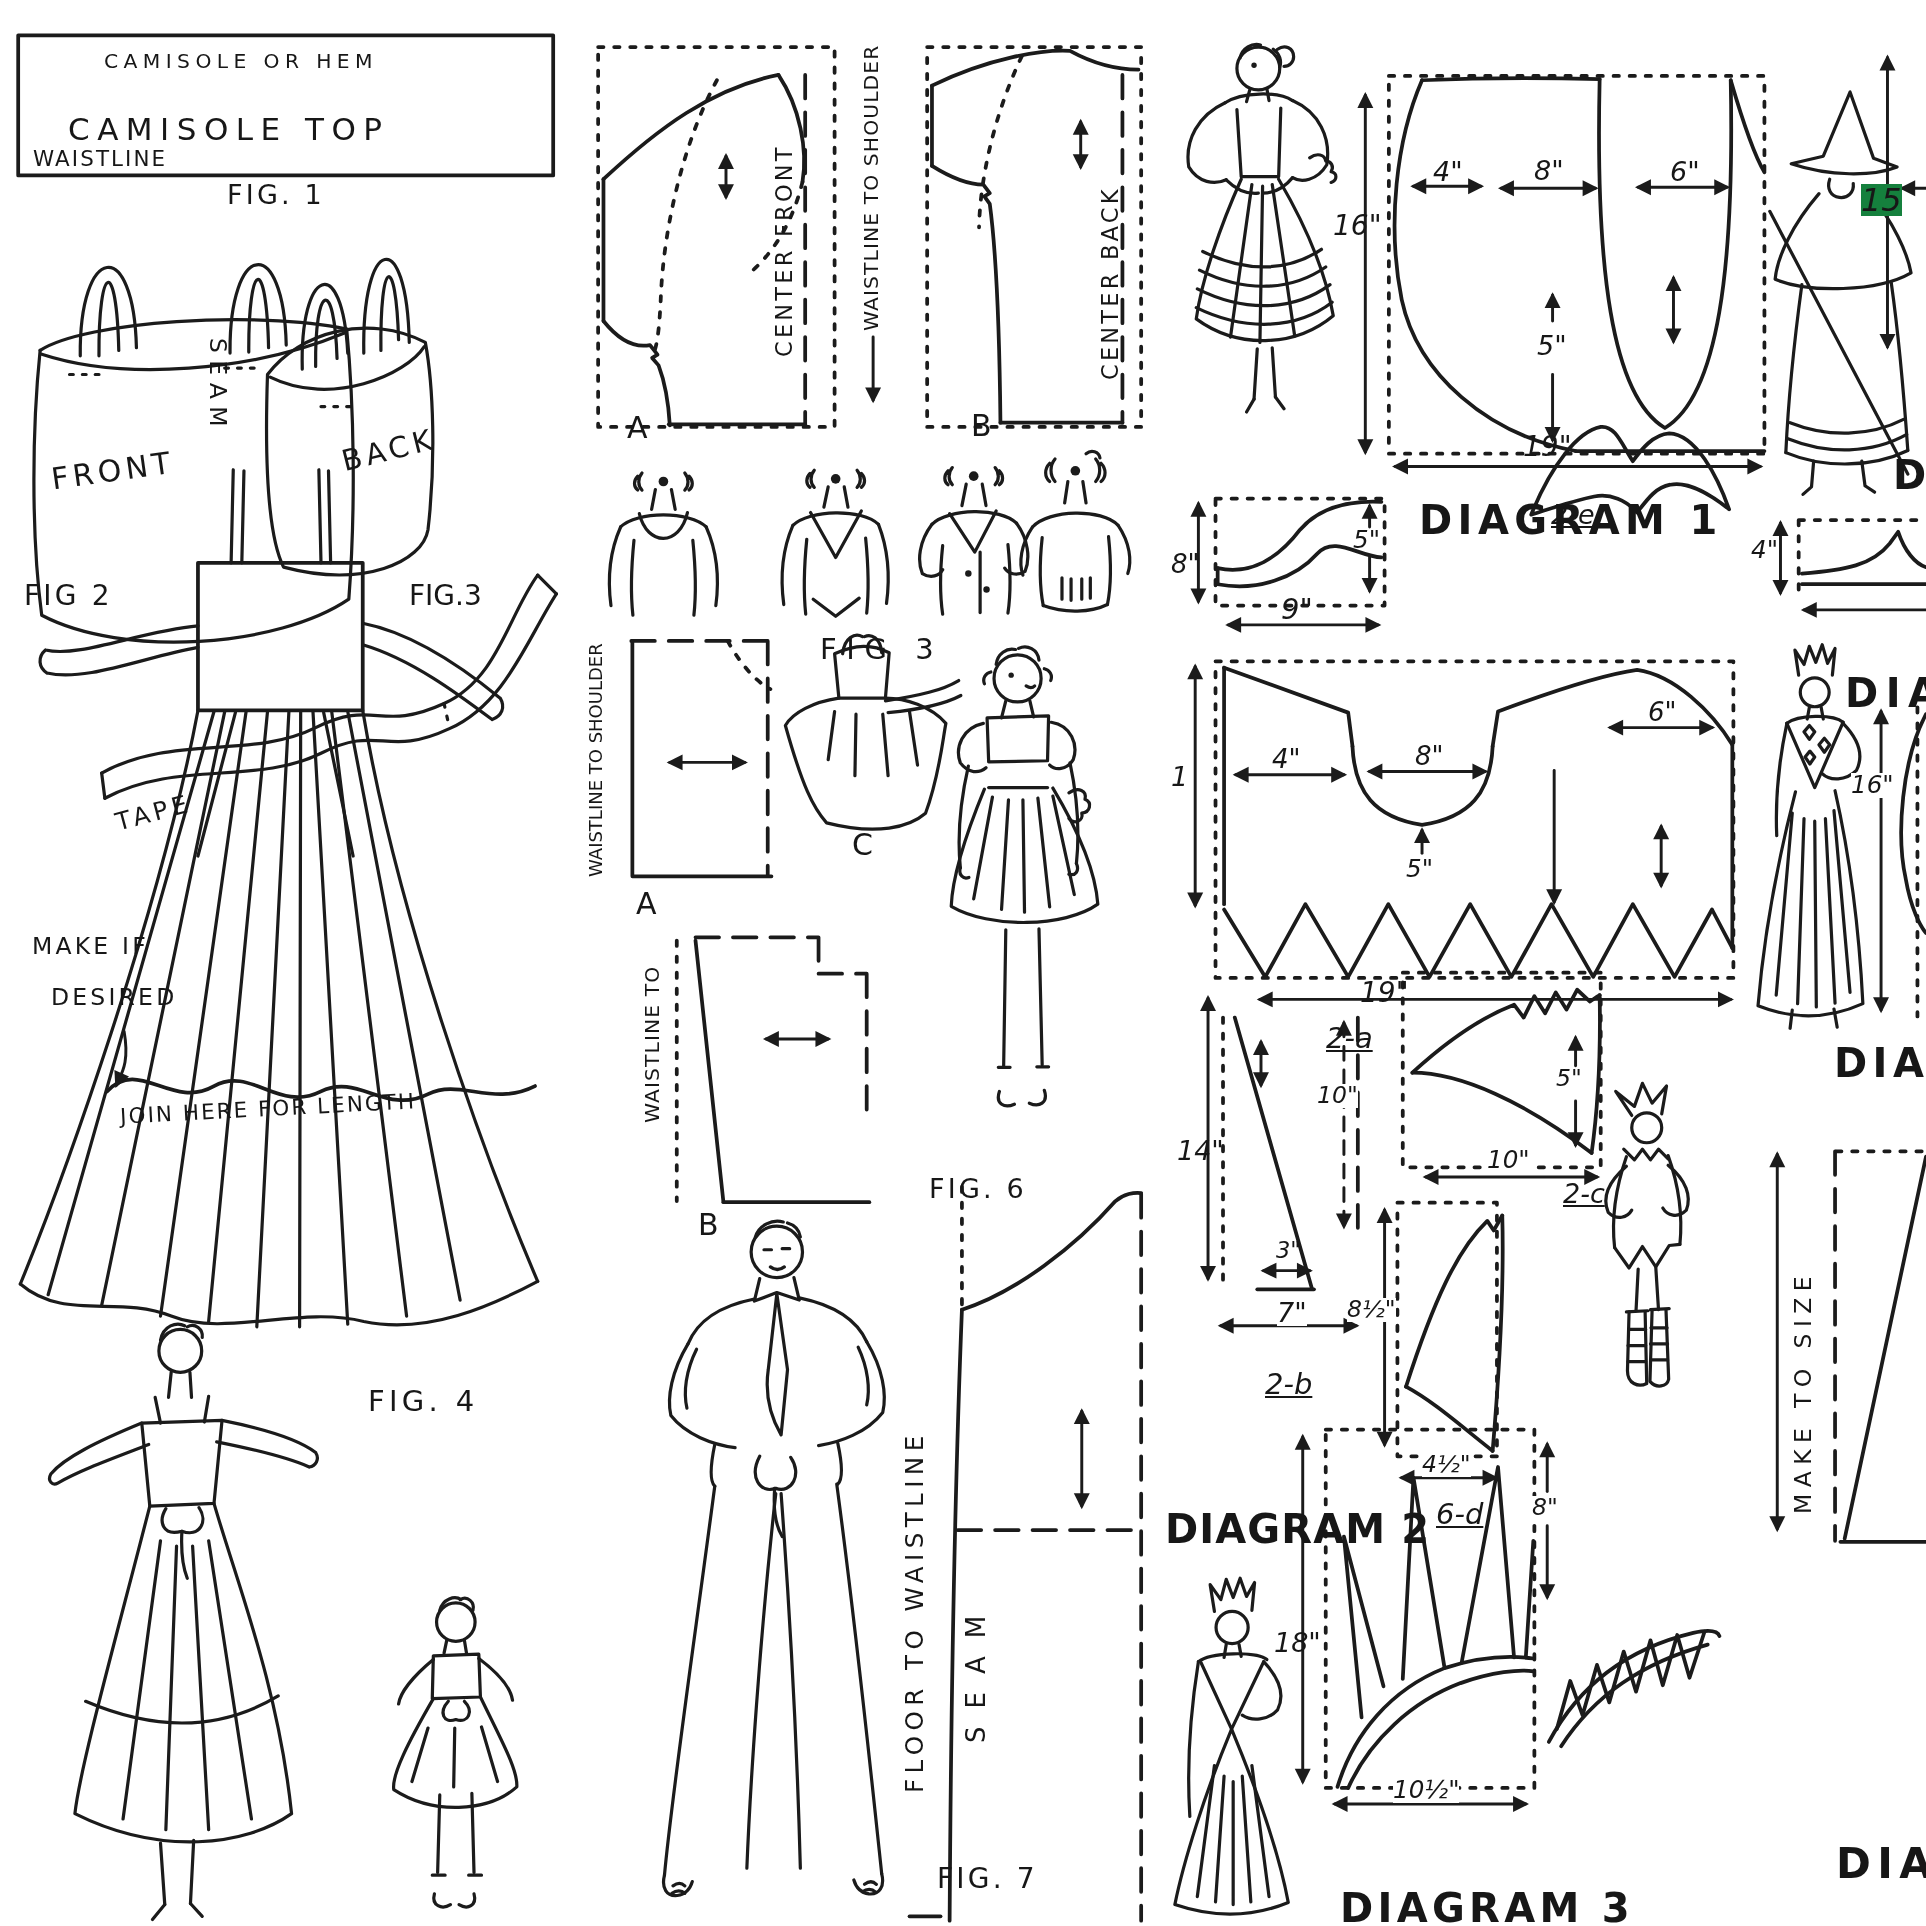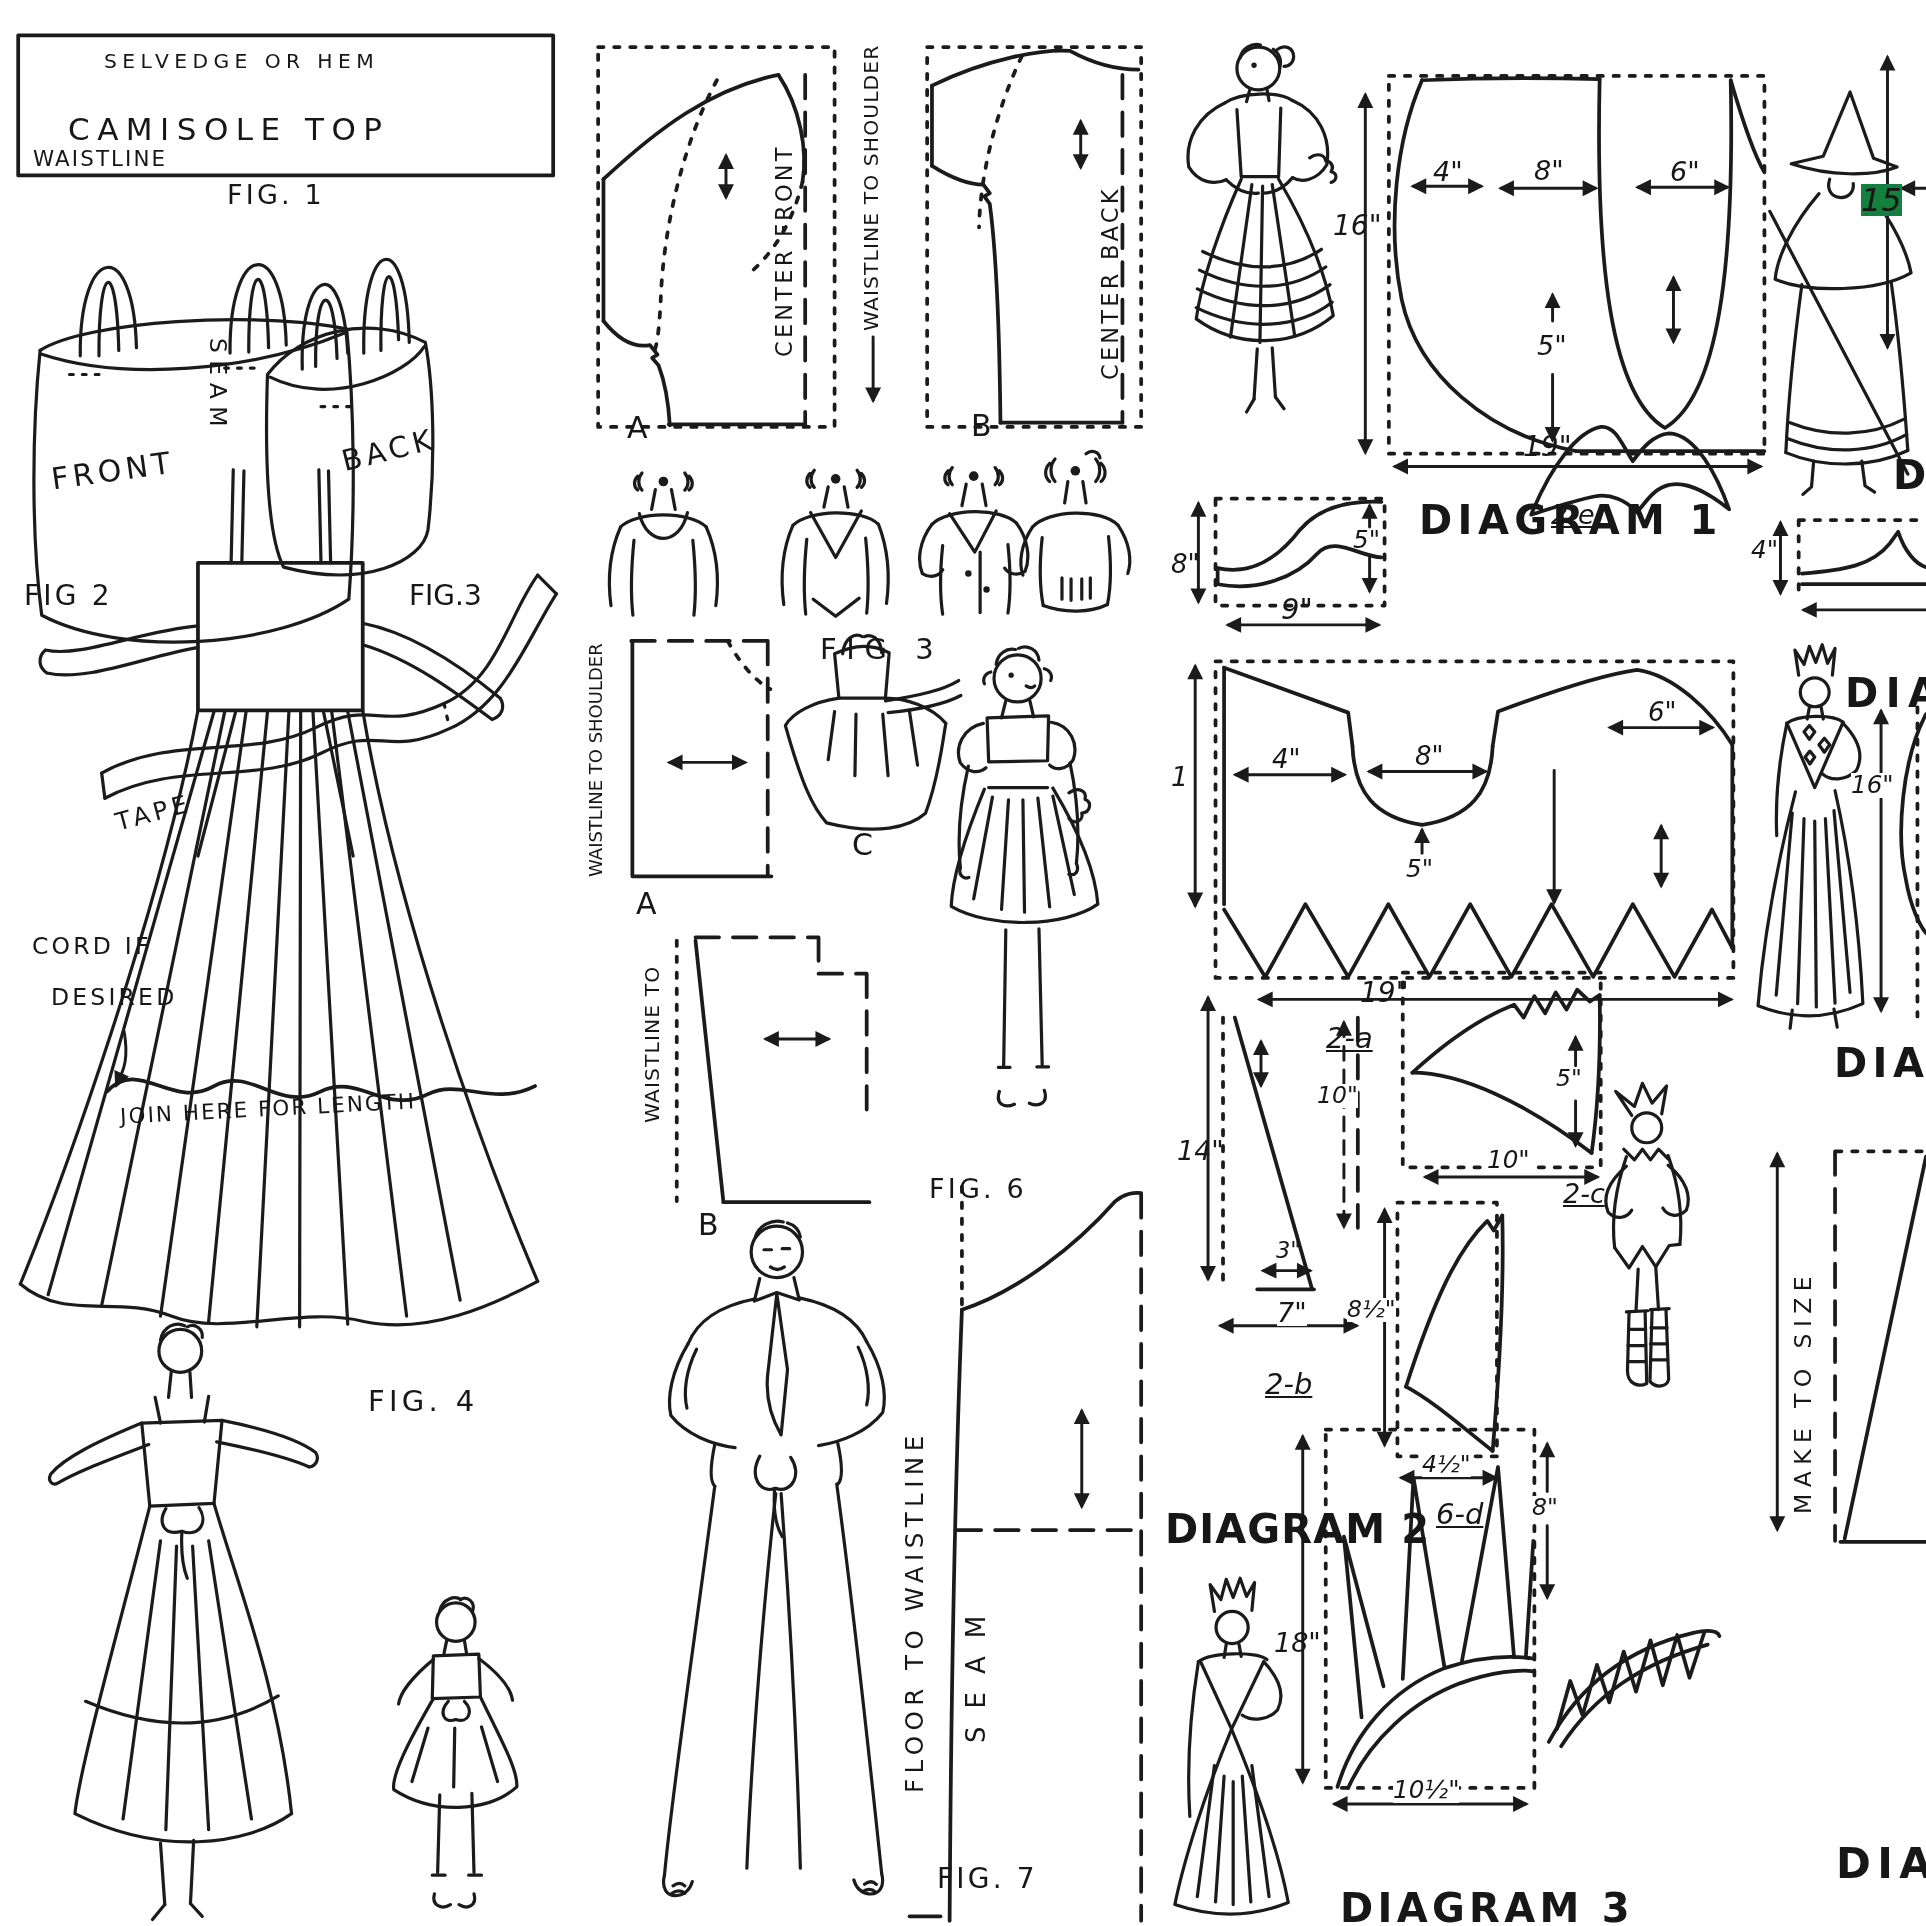--- a/index.html
+++ b/index.html
@@ -431,33 +431,33 @@
 
   <g>
     <path class="st fdot" d="M3432,2152 H3600" stroke-width="6"></path>
     <path class="st dsh" d="M3430,2152 V2880"></path>
     <path class="st" d="M3600,2162 L3448,2876" stroke-width="9"></path>
     <path class="st" d="M3440,2882 H3600" stroke-width="9"></path>
     <line class="ar" x1="3322" y1="2158" x2="3322" y2="2858" marker-start="url(#ah)" marker-end="url(#ah)"></line>
   </g>
 </svg>
 
-<div class="lbl" style="left:104px;top:51px;font-size:20.3px;letter-spacing:5.4px;">SELVEDGE OR HEM</div>
+<div class="lbl" style="left:104px;top:51px;font-size:20.3px;letter-spacing:5.4px;">CAMISOLE OR HEM</div>
 <div class="lbl" style="left:68px;top:92px;font-size:31px;letter-spacing:7.5px;margin-top:22px;">CAMISOLE TOP</div>
 <div class="lbl" style="left:33px;top:148px;font-size:21.4px;letter-spacing:2.1px;">WAISTLINE</div>
 <div class="lbl" style="left:227px;top:181px;font-size:27px;letter-spacing:3.2px;">FIG. 1</div>
 
 <div class="lbl" style="left:51px;top:456px;font-size:30px;letter-spacing:4.3px;transform:rotate(-8deg);">FRONT</div>
 <div class="lbl r90" style="left:133px;top:434px;font-size:23.5px;letter-spacing:7.5px;">SEAM</div>
 <div class="lbl" style="left:24px;top:582px;font-size:28px;letter-spacing:3.2px;">FIG 2</div>
 <div class="lbl" style="left:341px;top:436px;font-size:29px;letter-spacing:4.3px;transform:rotate(-14deg);">BACK</div>
 <div class="lbl" style="left:409px;top:582px;font-size:28px;">FIG.3</div>
 <div class="lbl" style="left:115px;top:801px;font-size:24.6px;letter-spacing:4.3px;transform:rotate(-15deg);">TAPE</div>
 
-<div class="lbl" style="left:32px;top:935px;font-size:23.5px;letter-spacing:3.2px;">CORD IF</div>
+<div class="lbl" style="left:32px;top:935px;font-size:23.5px;letter-spacing:3.2px;">MAKE IF</div>
 <div class="lbl" style="left:51px;top:986px;font-size:23.5px;letter-spacing:3.2px;">DESIRED</div>
 <div class="lbl" style="left:120px;top:1098px;font-size:21.4px;letter-spacing:2.1px;transform:rotate(-3deg);">JOIN HERE FOR LENGTH</div>
 <div class="lbl" style="left:368px;top:1387px;font-size:29px;letter-spacing:4.3px;">FIG. 4</div>
 
 <div class="lbl r-90" style="left:773px;top:357px;font-size:22.5px;letter-spacing:3.2px;">CENTER FRONT</div>
 <div class="lbl" style="left:627px;top:413px;font-size:30px;">A</div>
 <div class="lbl r-90" style="left:861px;top:331px;font-size:20.3px;letter-spacing:1.1px;">WAISTLINE TO SHOULDER</div>
 <div class="lbl r-90" style="left:1099px;top:380px;font-size:22.5px;letter-spacing:3.2px;">CENTER BACK</div>
 <div class="lbl" style="left:971px;top:411px;font-size:30px;">B</div>
 

